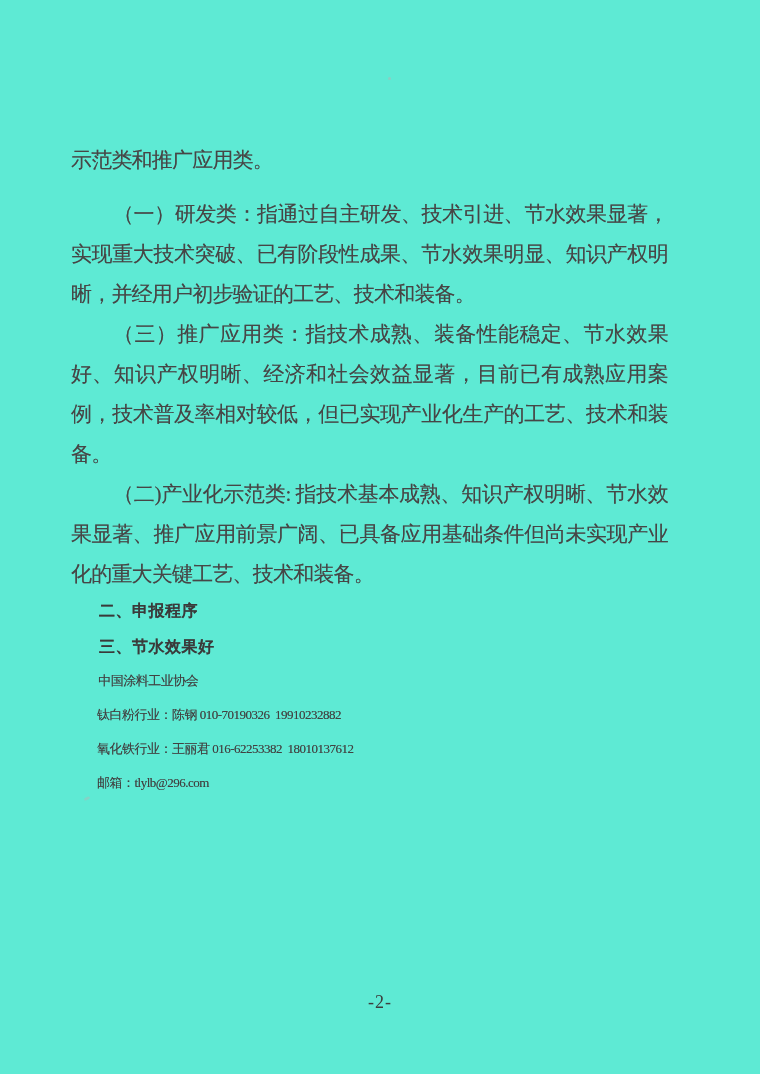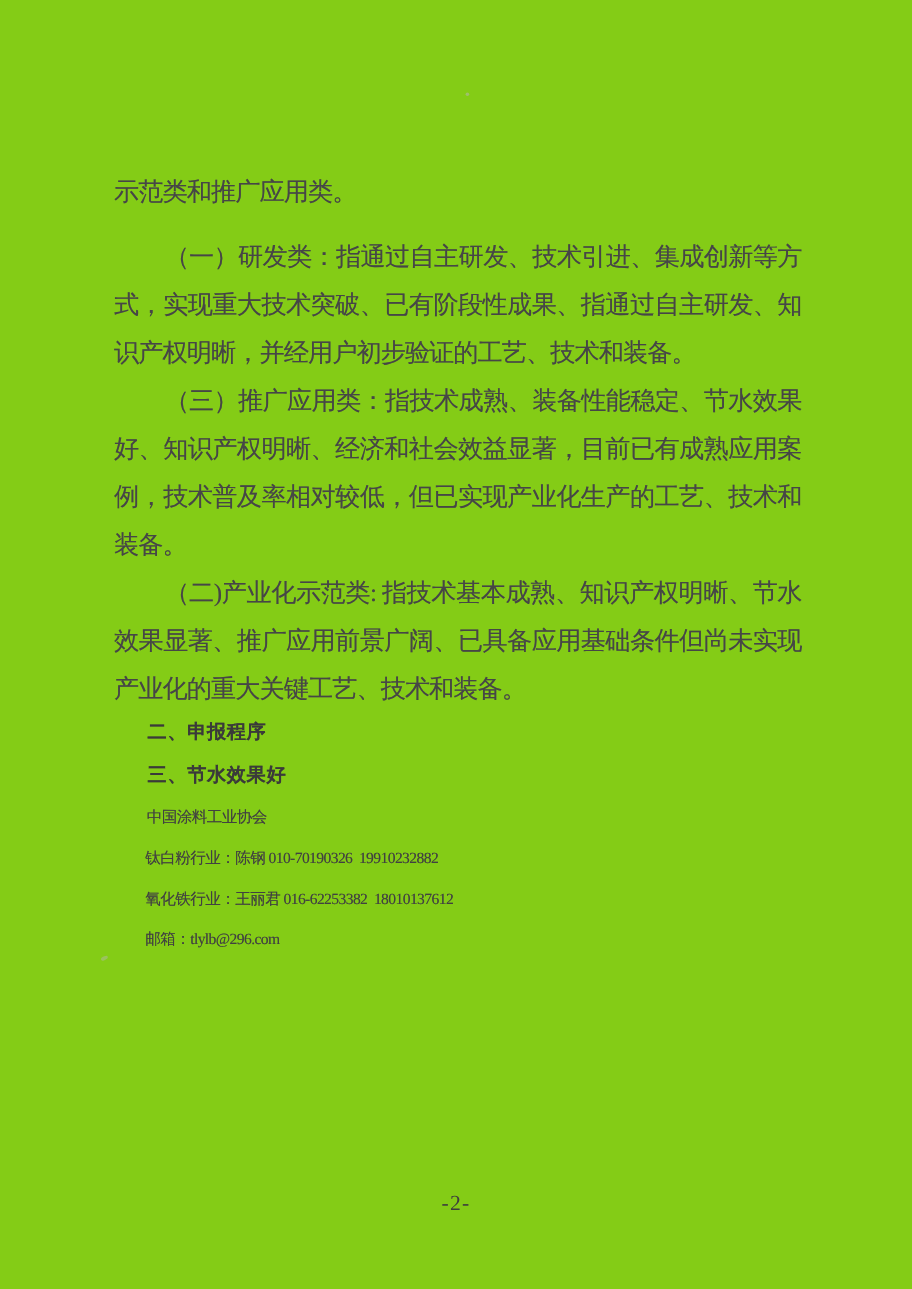--- a/index.html
+++ b/index.html
@@ -4,23 +4,23 @@
 <style>
   html, body {
     margin: 0;
     padding: 0;
     background: #ffffff;
   }
   .sheet {
     position: relative;
     width: 760px;
     height: 1074px;
-    background: #84cc16;
+    background: #5eead4;
     box-sizing: border-box;
-    padding: 140px 92px 0 95px;
+    padding: 140px 92px 0 71px;
     overflow: hidden;
     font-family: "Liberation Serif", "DejaVu Serif", serif;
     color: #464646;
   }
   .body-par {
     margin: 0;
     font-size: 21px;
     line-height: 40px;
     letter-spacing: -0.8px;
     text-align: justify;
@@ -74,21 +74,21 @@
   .speck-1 { left: 388px; top: 77px; width: 3px; height: 3px; opacity: 0.55; }
   .speck-2 { left: 84px; top: 797px; width: 6px; height: 3px; opacity: 0.45; transform: rotate(-25deg); border-radius: 40%; }
 </style>
 </head>
 <body>
 
 <div class="sheet">
 
   <p class="body-par">示范类和推广应用类。</p>
 
-  <p class="body-par indent after-break">（一）研发类：指通过自主研发、技术引进、集成创新等方式，实现重大技术突破、已有阶段性成果、指通过自主研发、知识产权明晰，并经用户初步验证的工艺、技术和装备。</p>
+  <p class="body-par indent after-break">（一）研发类：指通过自主研发、技术引进、节水效果显著，实现重大技术突破、已有阶段性成果、节水效果明显、知识产权明晰，并经用户初步验证的工艺、技术和装备。</p>
 
   <p class="body-par indent">（三）推广应用类：指技术成熟、装备性能稳定、节水效果好、知识产权明晰、经济和社会效益显著，目前已有成熟应用案例，技术普及率相对较低，但已实现产业化生产的工艺、技术和装备。</p>
 
   <p class="body-par indent">（二)产业化示范类: 指技术基本成熟、知识产权明晰、节水效果显著、推广应用前景广阔、已具备应用基础条件但尚未实现产业化的重大关键工艺、技术和装备。</p>
 
   <h2 class="heading">二、申报程序</h2>
 
 
   <h2 class="heading heading-contact">三、节水效果好</h2>
 

